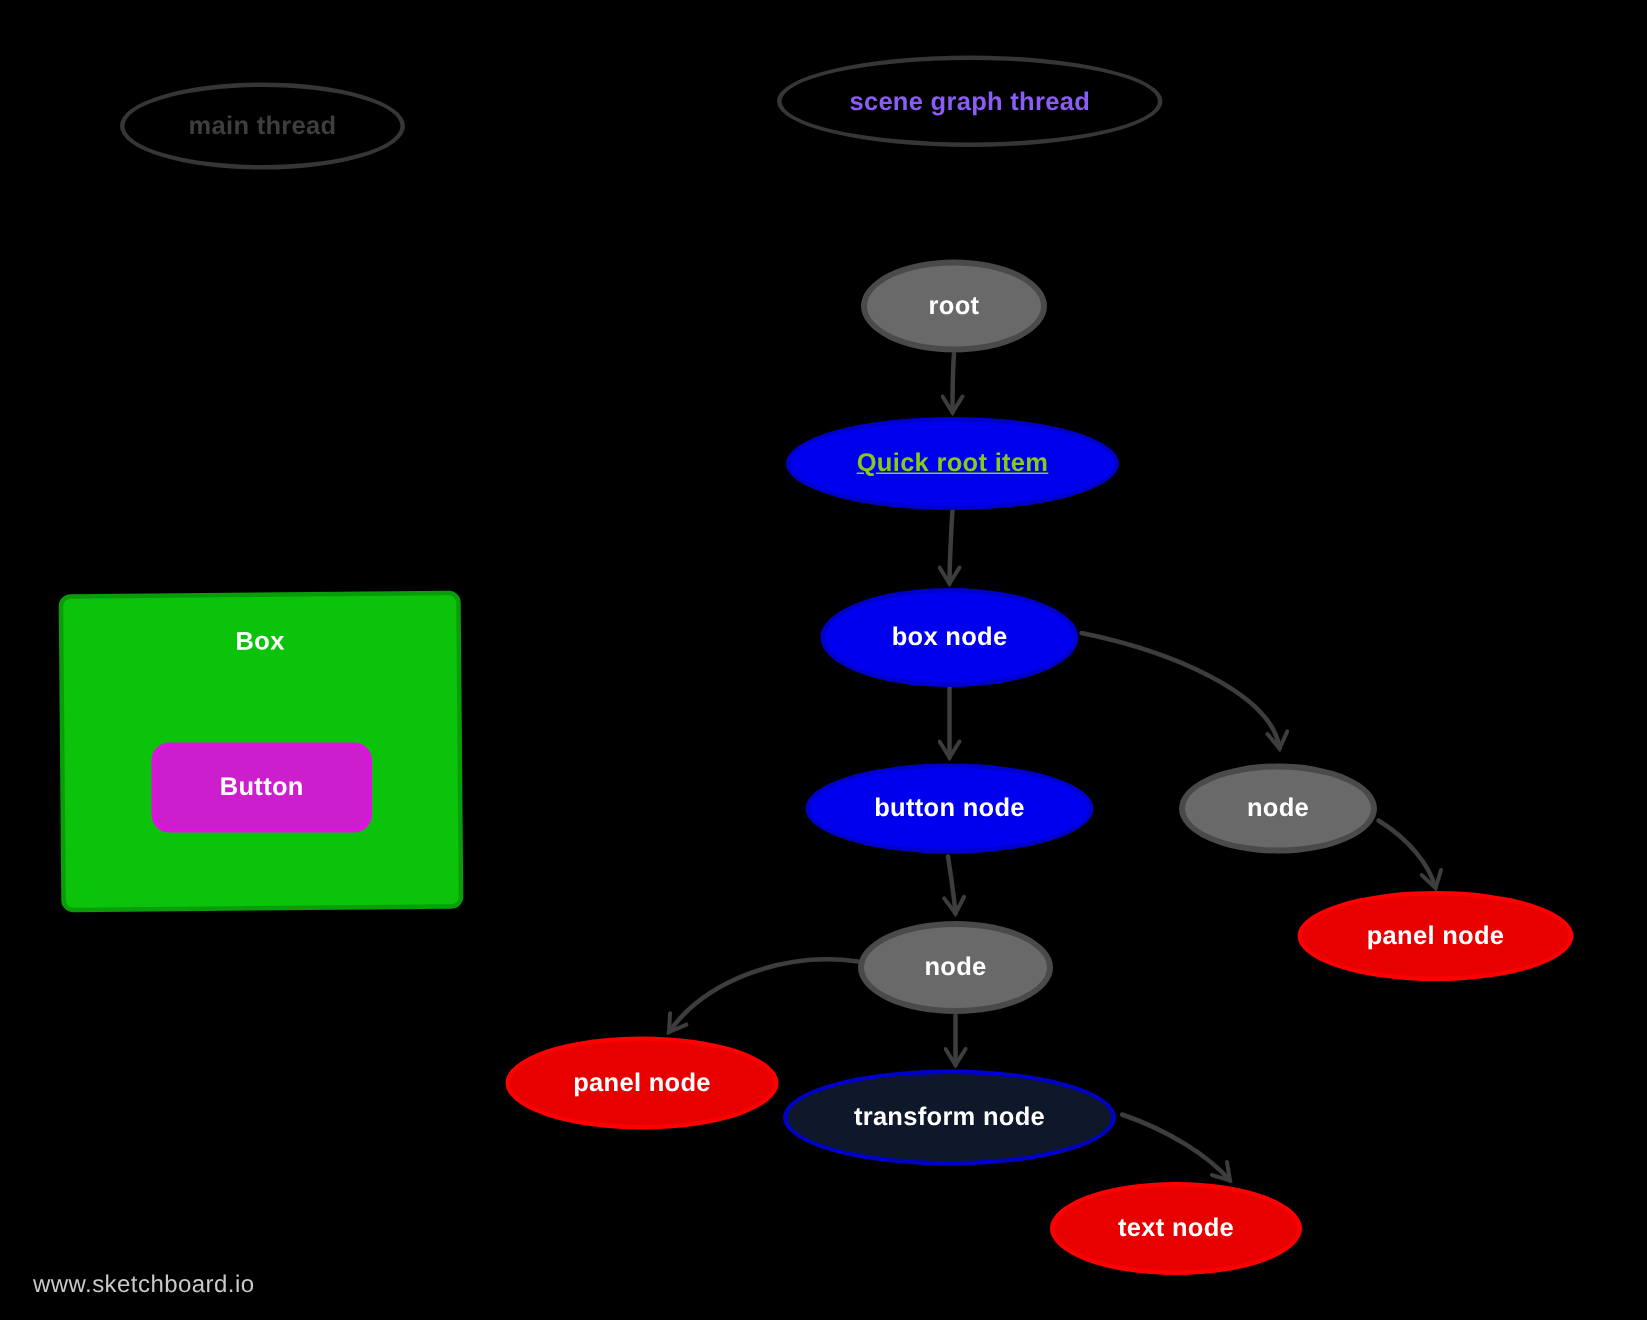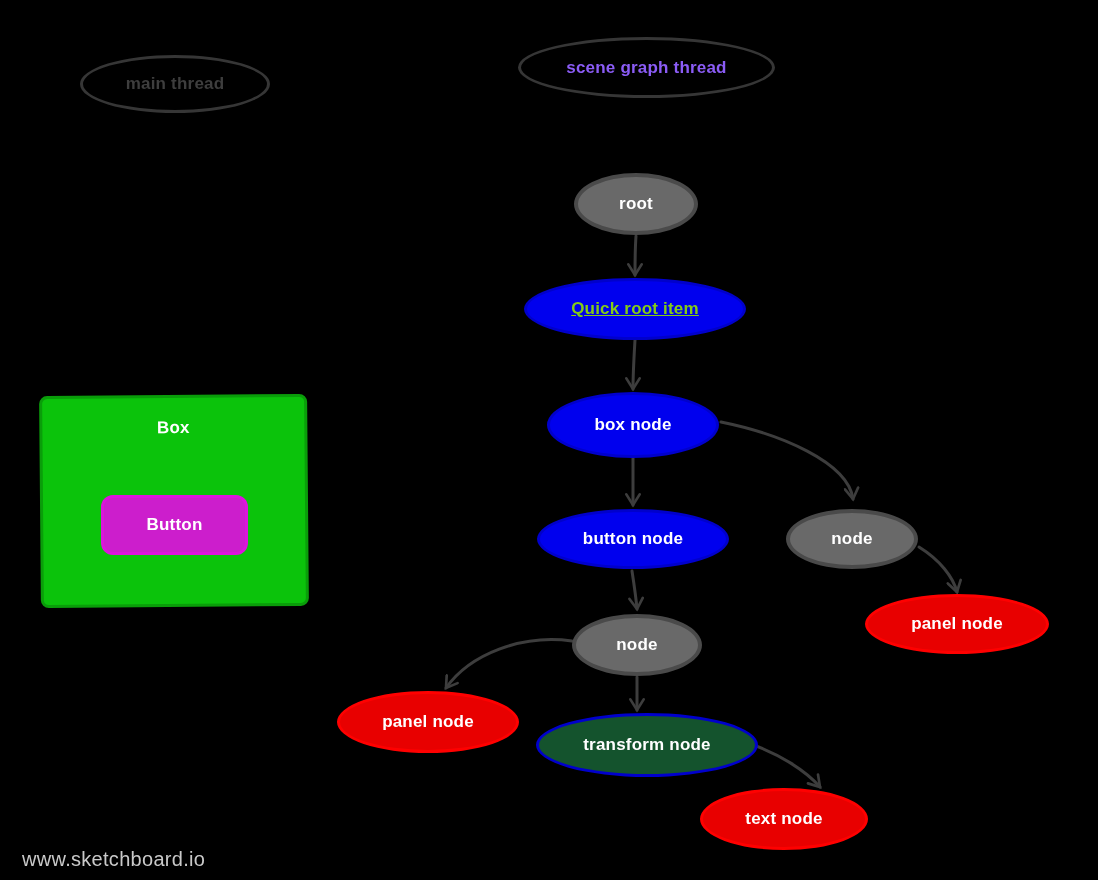--- a/index.html
+++ b/index.html
@@ -43,21 +43,21 @@
   }
   .node--ellipse { border-radius: 50%; }
   .node--rect    { border-radius: 8px; }
   .node--label-top { align-items: flex-start; padding-top: 20px; }
   .node--tilt { transform: rotate(-0.5deg); }
   .node--shadow { box-shadow: 2px 3px 0 0 rgba(0,0,0,0.35); }
   .watermark {
     position: absolute;
     left: 22px;
     top: 836px;
-    font-size: 20px;
+    font-size: 16px;
     font-weight: normal;
     letter-spacing: 0.3px;
   }
 </style>
 </head>
 <body>
 
 <div class="canvas" style="background: rgb(0, 0, 0); margin-top: 12px;">
 
   <svg class="edges-svg" width="1098" height="880" viewBox="0 0 1098 880" xmlns="http://www.w3.org/2000/svg">
@@ -109,21 +109,21 @@
       </div>
       <div class="node node--ellipse" style="left: 865px; top: 582px; width: 184px; height: 60px; background: rgb(232, 0, 0); border-color: rgb(255, 0, 0); border-width: 3px; color: rgb(255, 255, 255);">
         <span>panel node</span>
       </div>
       <div class="node node--ellipse" style="left: 572px; top: 602px; width: 130px; height: 62px; background: rgb(105, 105, 105); border-color: rgb(74, 74, 74); border-width: 4px; color: rgb(255, 255, 255);">
         <span>node</span>
       </div>
       <div class="node node--ellipse" style="left: 337px; top: 679px; width: 182px; height: 62px; background: rgb(232, 0, 0); border-color: rgb(255, 0, 0); border-width: 3px; color: rgb(255, 255, 255);">
         <span>panel node</span>
       </div>
-      <div class="node node--ellipse" style="left: 536px; top: 701px; width: 222px; height: 64px; background: #14532d; border-color: rgb(0, 0, 204); border-width: 3px; color: rgb(255, 255, 255);">
+      <div class="node node--ellipse" style="left: 522px; top: 701px; width: 222px; height: 64px; background: #0f172a; border-color: rgb(0, 0, 204); border-width: 3px; color: rgb(255, 255, 255);">
         <span>transform node</span>
       </div>
       <div class="node node--ellipse" style="left: 700px; top: 776px; width: 168px; height: 62px; background: rgb(232, 0, 0); border-color: rgb(255, 0, 0); border-width: 3px; color: rgb(255, 255, 255);">
         <span>text node</span>
       </div>
     </div>
 
   <div class="watermark" style="color: rgb(201, 201, 201);">www.sketchboard.io</div>
 </div>
 

